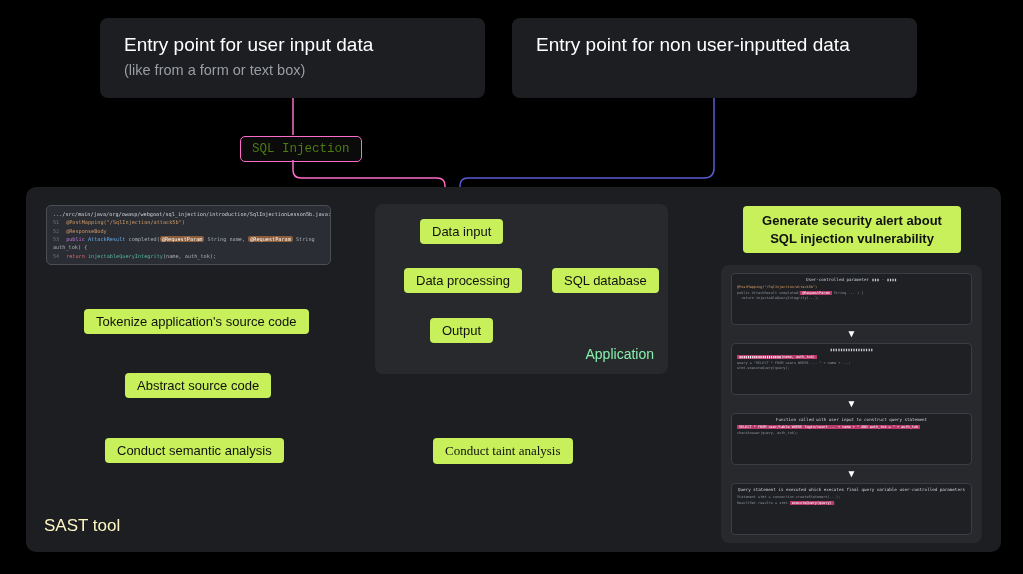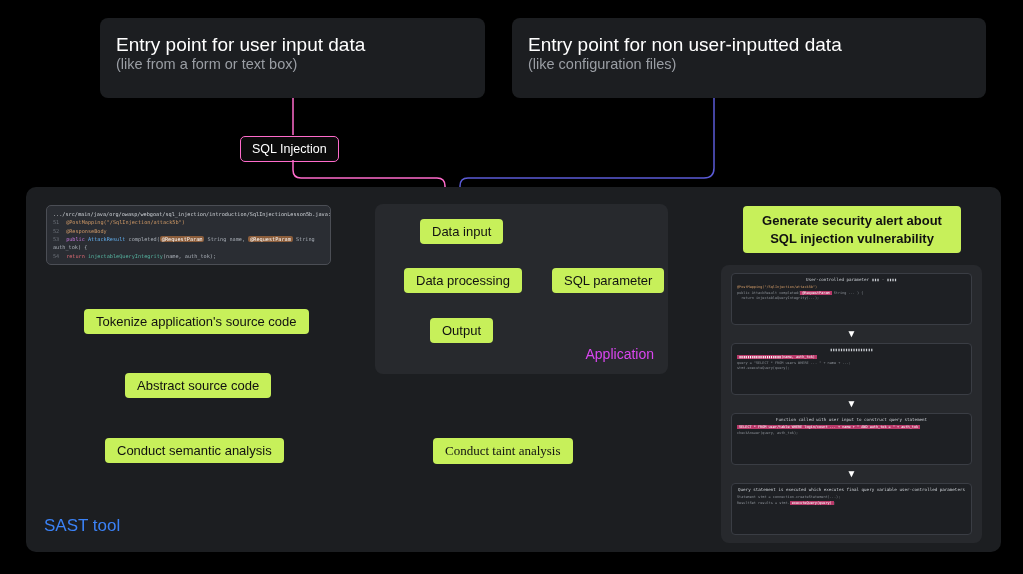--- a/index.html
+++ b/index.html
@@ -8,47 +8,48 @@
   font-family: -apple-system, BlinkMacSystemFont, "Segoe UI", Helvetica, Arial, sans-serif;
   width: 1023px;
   height: 574px;
   position: relative;
   overflow: hidden;
 }
 .entry-box {
   position: absolute;
   background: #1c1e21;
   border-radius: 8px;
-  padding: 16px 16px;
+  padding: 16px 24px;
 }
 .entry-box-left { left: 100px; top: 18px; width: 385px; height: 80px; }
-.entry-box-right { left: 512px; top: 18px; width: 474px; height: 80px; }
+.entry-box-right { left: 512px; top: 18px; width: 405px; height: 80px; }
 .entry-title { color: #fff; font-size: 19px; font-weight: 500; }
-.entry-sub { color: #9a9ea4; font-size: 14.5px; margin-top: 0; }
+.entry-sub { color: #9a9ea4; font-size: 14.5px; margin-top: 6px; }
 .sql-inj-badge {
   position: absolute;
   left: 240px; top: 136px;
   border: 1.5px solid #ff6bcb;
-  color: #ffffff;
+  color: #4d7c0f;
   font-size: 12.5px;
   padding: 5px 11px;
   border-radius: 5px;
   background: #0b0b0b;
+  font-family: Liberation Mono, monospace;
 }
 .sast-container {
   position: absolute;
   left: 26px; top: 187px;
   width: 975px; height: 365px;
   background: #1c1e21;
   border-radius: 10px;
 }
 .sast-label {
   position: absolute;
   left: 18px; bottom: 16px;
-  color: #3b82f6;
+  color: #fef9c3;
   font-size: 17px;
 }
 .green-pill {
   position: absolute;
   background: #c7f05a;
   color: #111;
   font-size: 13px;
   padding: 5px 12px;
   border-radius: 4px;
   white-space: nowrap;
@@ -56,21 +57,21 @@
 .app-box {
   position: absolute;
   left: 375px; top: 204px;
   width: 293px; height: 170px;
   background: #27292d;
   border-radius: 8px;
 }
 .app-label {
   position: absolute;
   right: 14px; bottom: 12px;
-  color: #d946ef; font-size: 14px;
+  color: #86efac; font-size: 14px;
 }
 .code-snippet {
   position: absolute;
   left: 46px; top: 205px;
   width: 285px; height: 60px;
   background: #2a2d33;
   border: 1px solid #4b4e55;
   border-radius: 5px;
   padding: 4px 6px;
   font-family: "SF Mono", Consolas, monospace;
@@ -131,21 +132,20 @@
 </style>
 </head>
 <body>
 
 <div class="entry-box entry-box-left">
   <div class="entry-title">Entry point for user input data</div>
   <div class="entry-sub">(like from a form or text box)</div>
 </div>
 <div class="entry-box entry-box-right">
   <div class="entry-title">Entry point for non user-inputted data</div>
-  <div class="entry-sub">(like configuration files)</div>
 </div>
 
 <div class="sql-inj-badge">SQL Injection</div>
 
 <svg class="connector" style="left:0;top:0;width:1023px;height:574px">
   <defs>
     <marker id="ah-white" markerWidth="8" markerHeight="8" refX="6" refY="4" orient="auto">
       <path d="M0,0 L8,4 L0,8 z" class="arrowhead-white"></path>
     </marker>
     <marker id="ah-pink" markerWidth="8" markerHeight="8" refX="6" refY="4" orient="auto">
@@ -184,21 +184,21 @@
   <div class="sast-label">SAST tool</div>
 </div>
 
 <div class="app-box">
   <div class="app-label">Application</div>
 </div>
 
 <div class="green-pill" style="left:420px; top:219px;">Data input</div>
 <div class="green-pill" style="left:404px; top:268px;">Data processing</div>
 <div class="green-pill" style="left:430px; top:318px;">Output</div>
-<div class="green-pill" style="left:552px; top:268px;">SQL parameter</div>
+<div class="green-pill" style="left:552px; top:268px;">SQL database</div>
 
 <div class="green-pill" style="left:84px; top:309px;">Tokenize application's source code</div>
 <div class="green-pill" style="left:125px; top:373px;">Abstract source code</div>
 <div class="green-pill" style="left:105px; top:438px;">Conduct semantic analysis</div>
 <div class="green-pill" style="left:433px; top:438px;font-family:Liberation Serif, serif;">Conduct taint analysis</div>
 
 <div class="green-pill" style="left:743px; top:206px; text-align:center; line-height:1.35; padding:6px 14px;font-weight:bold;">
   <span style="display:inline-block; max-width:190px; white-space:normal;">Generate security alert about SQL injection vulnerability</span>
 </div>
 

